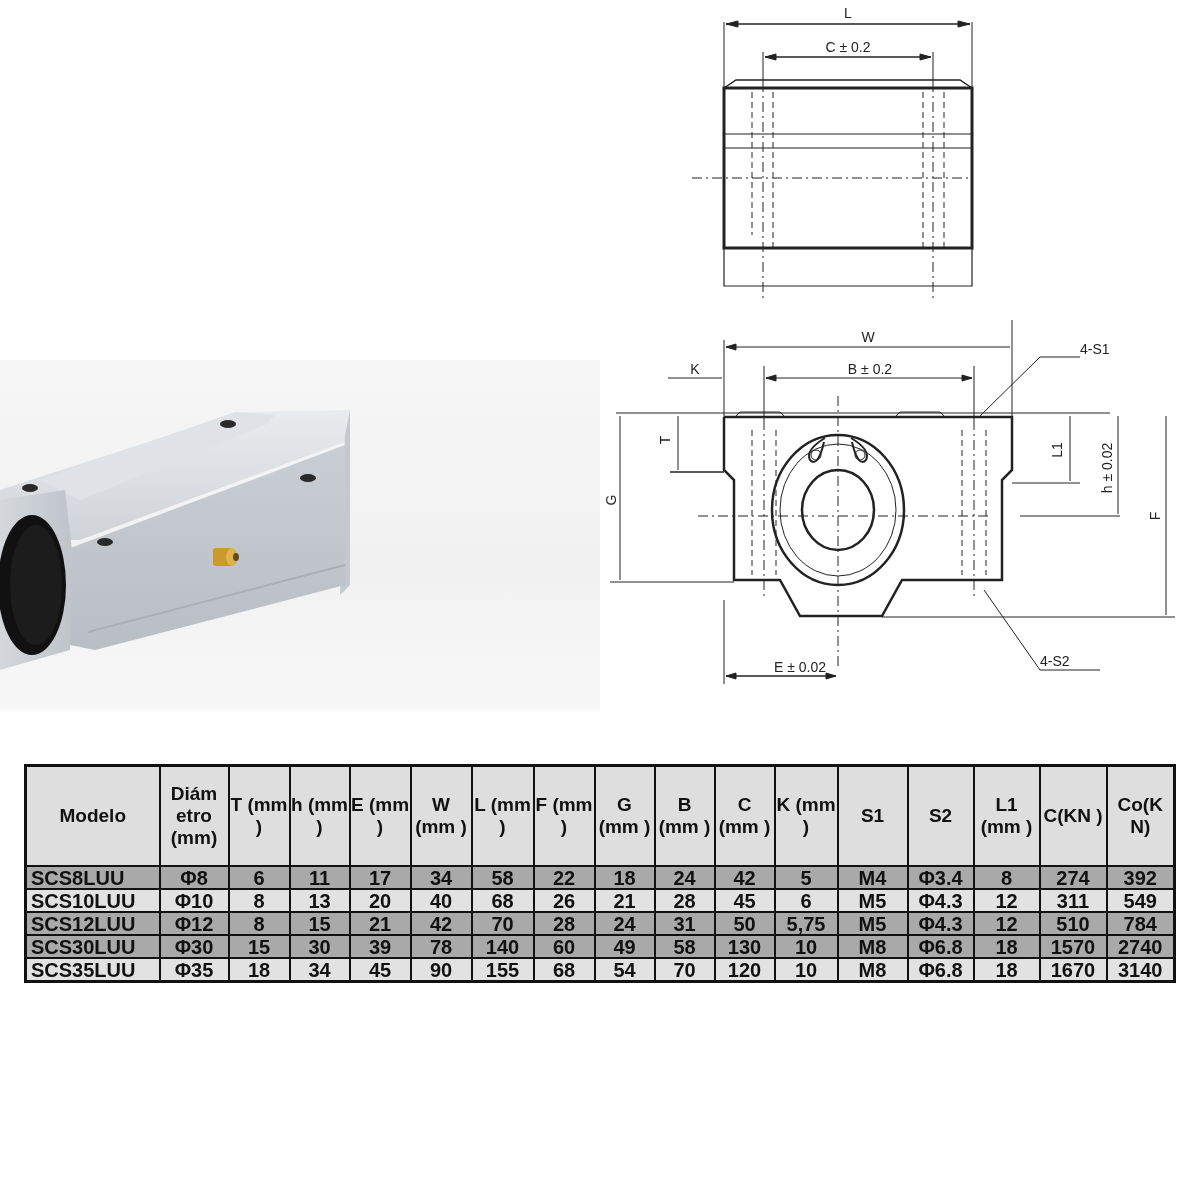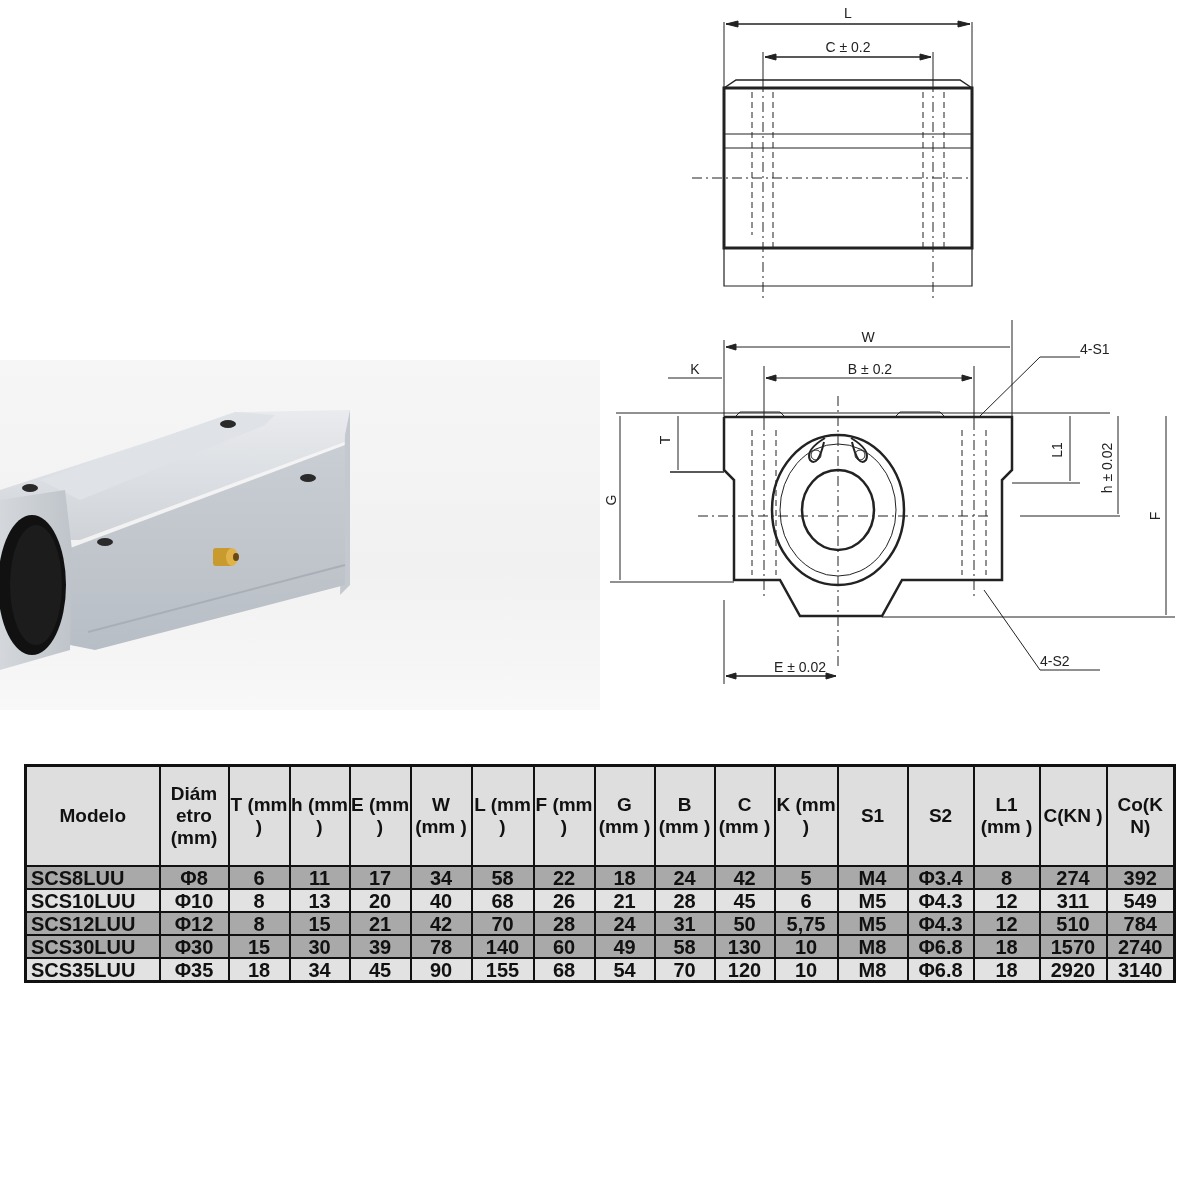--- a/index.html
+++ b/index.html
@@ -306,17 +306,17 @@
         <td>90</td>
         <td>155</td>
         <td>68</td>
         <td>54</td>
         <td>70</td>
         <td>120</td>
         <td>10</td>
         <td>M8</td>
         <td>Φ6.8</td>
         <td>18</td>
-        <td>2920</td>
+        <td>1670</td>
         <td>3140</td>
       </tr>
     </tbody>
 </table>
 
 </body></html>

